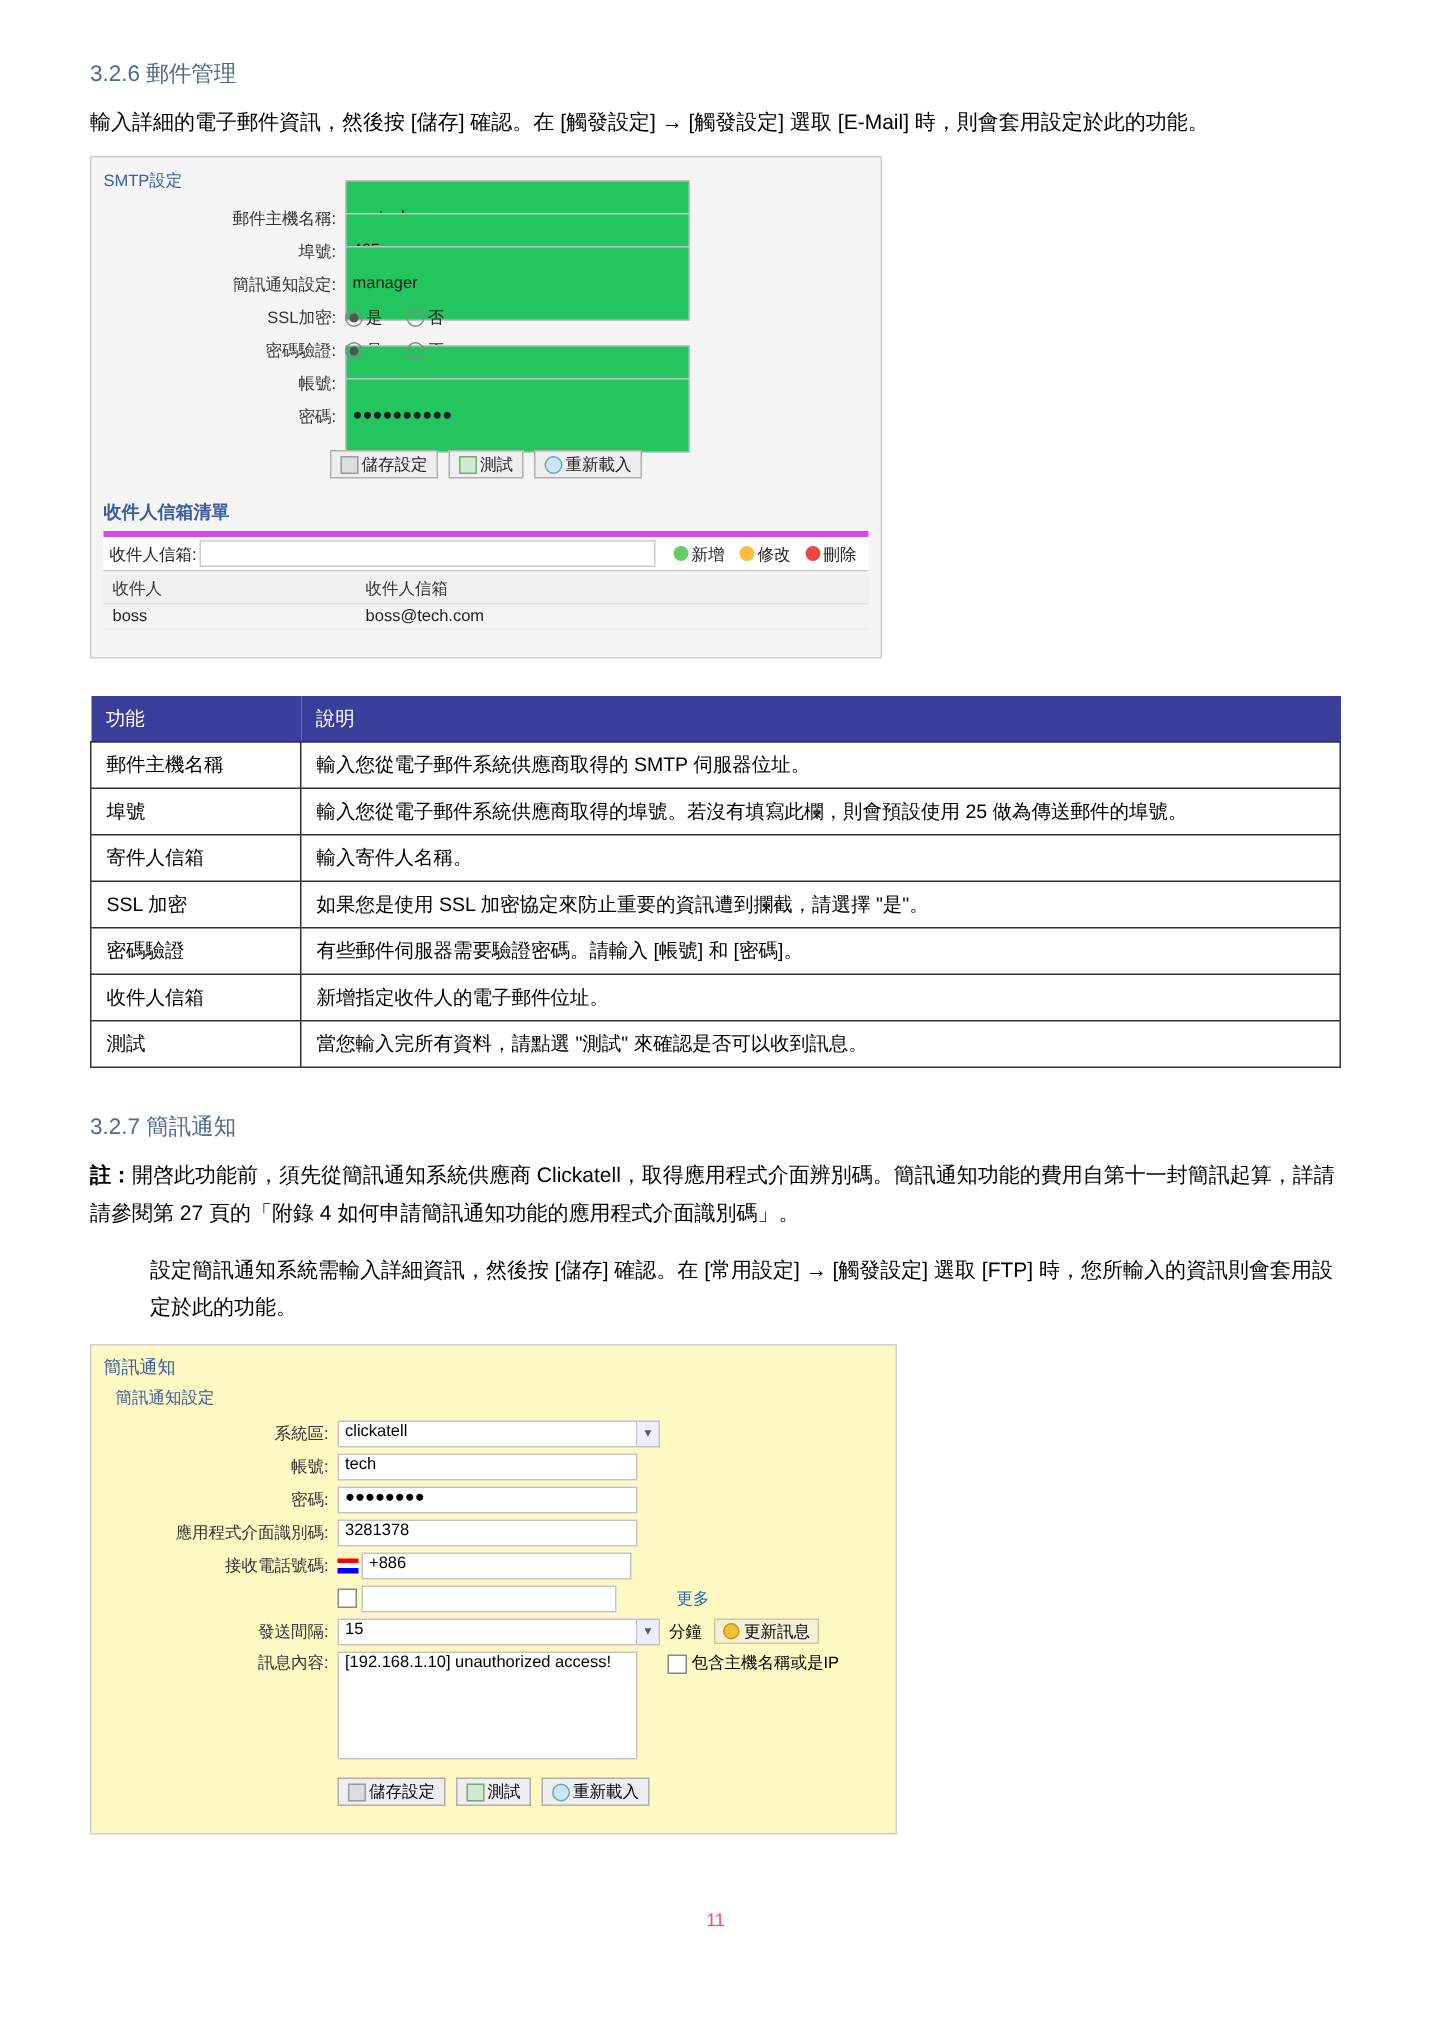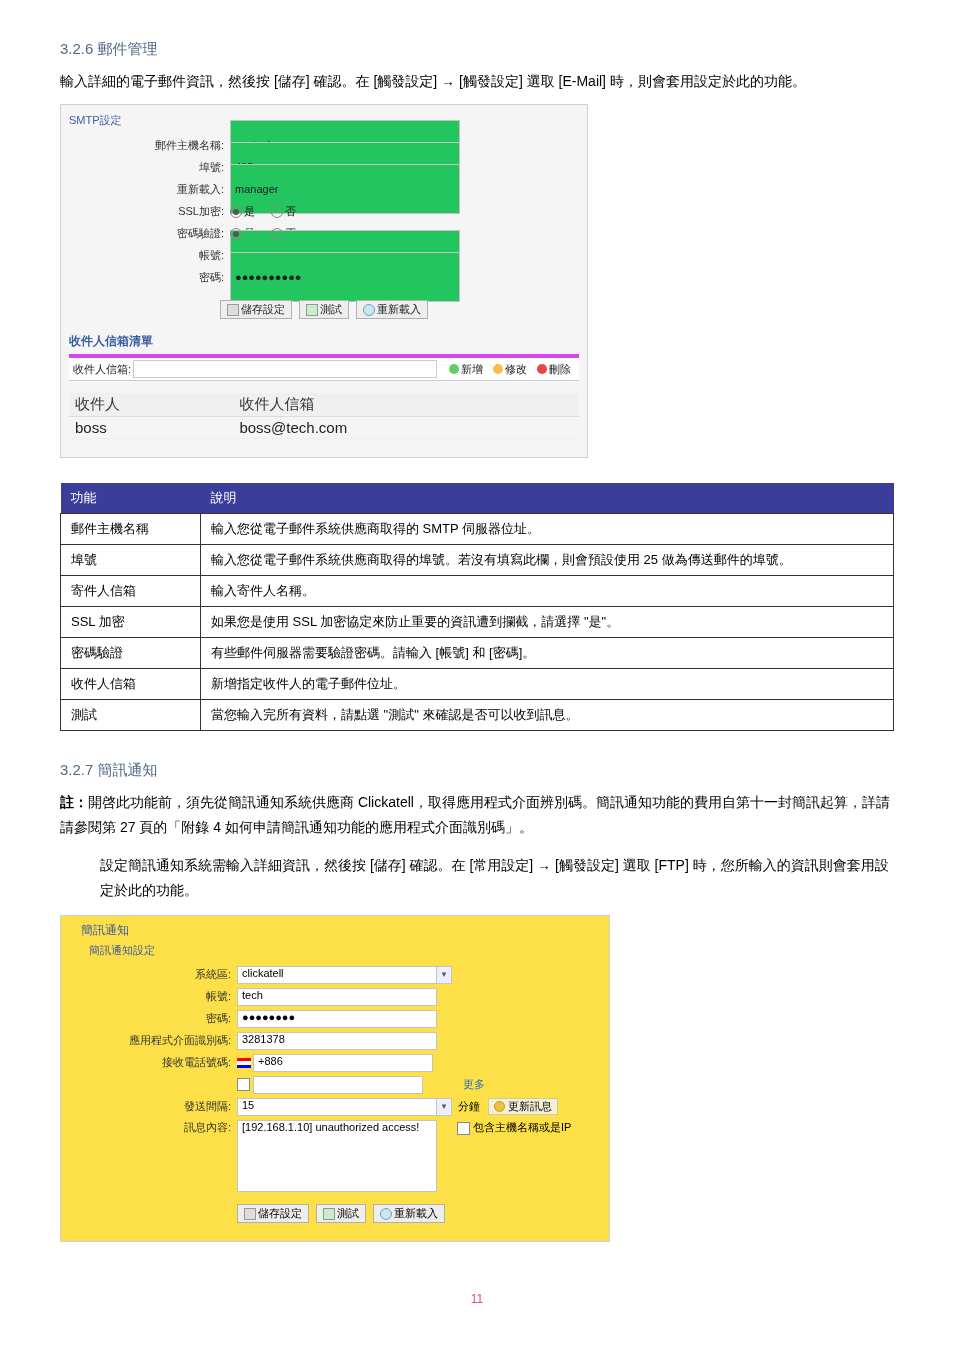--- a/index.html
+++ b/index.html
@@ -124,22 +124,22 @@
     font-size:11px;padding:0 4px;margin-left:2px;
   }
   .mini-ico{display:inline-block;width:10px;height:10px;border-radius:50%;margin-right:2px;}
   .mini-ico.add{background:#6c6;}
   .mini-ico.edit{background:#fb4;}
   .mini-ico.del{background:#e44;}
 
   .rec-table{
     width:100%;
     border-collapse:collapse;
-    font-size:15px;
-    margin-top:12px;
+    font-size:11px;
+    margin-top:2px;
   }
   .rec-table th{
     background:#f0f0f0;
     text-align:left;
     padding:2px 6px;
     border-bottom:1px solid #ddd;
     font-weight:normal;
     color:#333;
   }
   .rec-table td{
@@ -172,24 +172,24 @@
     font-size:14px;
     line-height:1.8;
   }
   .note-label {
     font-weight:bold;
   }
 
   
   .form-box2 {
     border:1px solid #d0d0d0;
-    background:#fde047;
+    background:#fef9c3;
     width:520px;
     margin:12px 0 0 0;
-    padding:6px 8px 14px 20px;
+    padding:6px 8px 14px 8px;
     font-size:11px;
   }
   .fb2-title{color:#3a5ca0;font-size:12px;margin-bottom:4px;}
   .fb2-sub{color:#3a5ca0;font-size:11px;margin:2px 0 6px 8px;}
   .fb2-row{display:flex;align-items:center;height:22px;}
   .fb2-label{width:150px;text-align:right;padding-right:6px;font-size:11px;color:#333;}
   .fb2-input{border:1px solid #c4c4c4;background:#fff;height:16px;font-size:11px;padding:0 4px;width:190px;}
   .fb2-input.textarea{height:70px;width:190px;resize:none;}
   .flag{display:inline-block;width:14px;height:10px;background:linear-gradient(to bottom,#f00 0 33%, #fff 33% 66%, #00f 66% 100%);vertical-align:middle;margin-right:2px;}
   .dropdown-arrow{
@@ -225,21 +225,21 @@
 
     <div class="form-row">
       <div class="form-label">郵件主機名稱:</div>
       <div class="form-input wide">ms.tech.com</div>
     </div>
     <div class="form-row">
       <div class="form-label">埠號:</div>
       <div class="form-input wide">465</div>
     </div>
     <div class="form-row">
-      <div class="form-label">重新載入:</div>
+      <div class="form-label">簡訊通知設定:</div>
       <div class="form-input wide">manager</div>
     </div>
     <div class="form-row">
       <div class="form-label">SSL加密:</div>
       <span class="radio"><span class="radio-dot checked"></span><span>是</span></span>
       <span class="radio"><span class="radio-dot"></span><span>否</span></span>
     </div>
     <div class="form-row">
       <div class="form-label">密碼驗證:</div>
       <span class="radio"><span class="radio-dot checked"></span><span>是</span></span>

